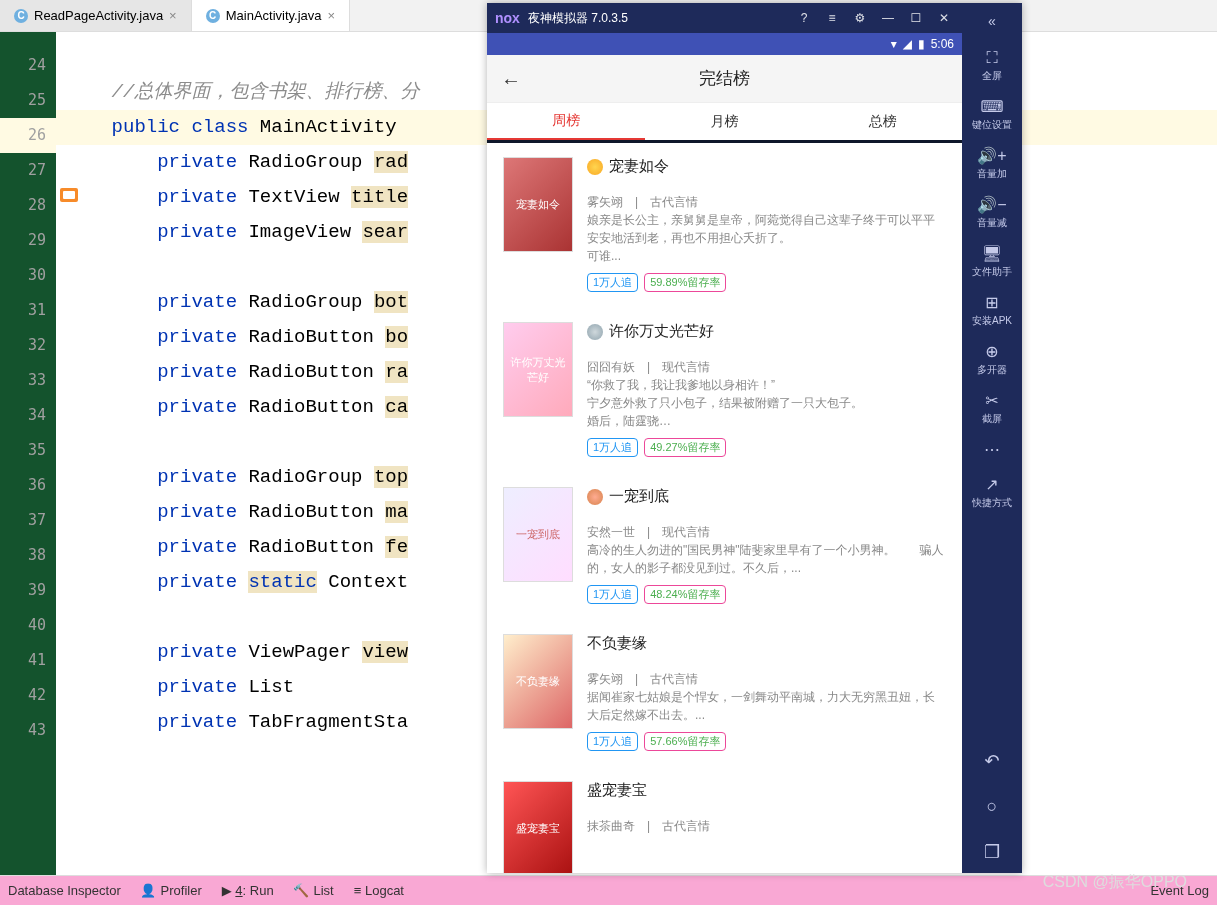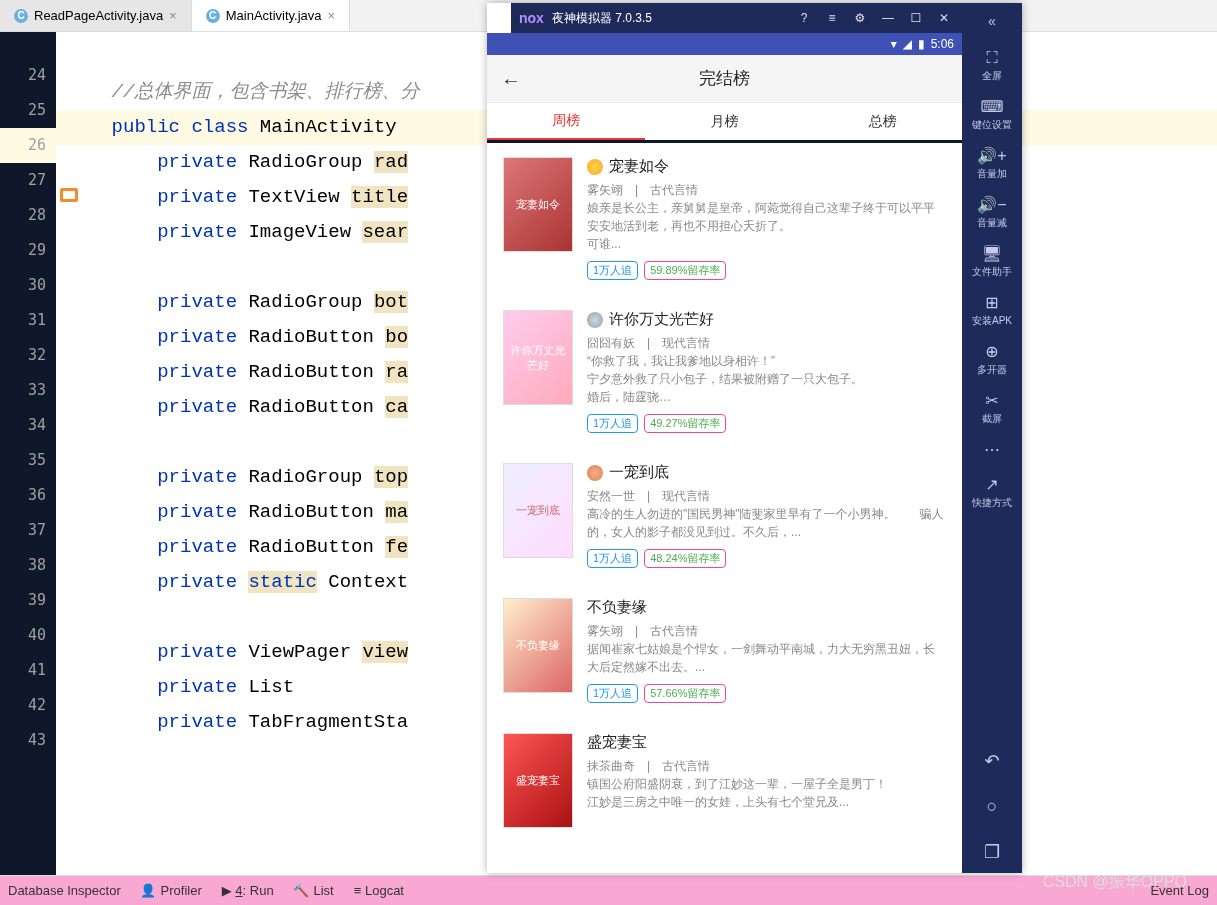--- a/index.html
+++ b/index.html
@@ -6,39 +6,39 @@
 body { font-family: "Microsoft YaHei", "Segoe UI", sans-serif; font-size: 13px; background: #fff; width: 1217px; height: 905px; overflow: hidden; position: relative; }
 
 
 .ide { position: absolute; left: 0; top: 0; width: 1217px; height: 905px; background: #fff; }
 .tabs { height: 32px; background: #f2f2f2; display: flex; align-items: stretch; border-bottom: 1px solid #ddd; }
 .tab { display: flex; align-items: center; padding: 0 14px; gap: 6px; border-right: 1px solid #ddd; background: #e6e6e6; cursor: pointer; }
 .tab.active { background: #fff; }
 .tab .jicon { width: 14px; height: 14px; border-radius: 50%; background: #6fb0e0; color: #fff; font-size: 10px; display: flex; align-items: center; justify-content: center; font-weight: bold; }
 .tab .close { color: #888; font-size: 13px; }
 .editor { display: flex; height: calc(100% - 32px - 30px); }
-.gutter { width: 56px; background: #0f172a; text-align: right; color: #a0a0a0; padding-top: 26px; position:relative;}
+.gutter { width: 56px; background: #14532d; text-align: right; color: #a0a0a0; padding-top: 16px; position:relative;}
 .gutter .ln { height: 35px; line-height: 35px; padding-right: 10px; font-size: 15px; font-family: Consolas, monospace; }
 .gutter .ln.hl { background: #fffae3; }
 .marker { position:absolute; left:60px; top: 188px; width:18px; height:14px; background:#f78b2a; border-radius:2px; z-index:2;}
 .marker::before{content:"";position:absolute;left:3px;top:3px;width:12px;height:8px;background:#fff;border-radius:1px;}
 .code { flex: 1; font-family: Consolas, "Courier New", monospace; font-size: 19px; padding-top: 8px; white-space: pre; color: #000; }
 .code .line { height: 35px; line-height: 35px; padding-left: 10px; }
 .code .line.hl { background: #fffae3; }
 .kw { color: #0033b3; }
 .cmt { color: #8c8c8c; font-style: italic; }
 .warn { background: #f0e4c2; }
 .statusbar { position: absolute; bottom: 0; left: 0; right: 0; height: 30px; border-top: 1px solid #ddd; background: #f9a8d4; display: flex; align-items: center; padding: 0 8px; gap: 20px; font-size: 13px; color: #333; }
 .statusbar .sp { flex: 1; }
 .wm { position:absolute; right:30px; bottom:12px; color:#ddd; font-size:16px; pointer-events:none;}
 
 
 .emu { position: absolute; left: 487px; top: 3px; width: 535px; height: 870px; background: #fff; box-shadow: 0 0 8px rgba(0,0,0,.3); display: flex; }
 .phone { width: 475px; display: flex; flex-direction: column; }
-.titlebar { height: 30px; background: #1e2a5a; color: #fff; display: flex; align-items: center; padding: 0 8px; gap: 8px; font-size: 12px; margin-left: 24px; }
+.titlebar { height: 30px; background: #1e2a5a; color: #fff; display: flex; align-items: center; padding: 0 8px; gap: 8px; font-size: 12px; }
 .titlebar .nox { font-weight: bold; color: #b090ff; font-size: 14px; }
 .titlebar .sp { flex: 1; }
 .titlebar .tbtn { width: 20px; text-align: center; cursor: pointer; opacity:.85;}
 .androidbar { height: 22px; background: #3f51b5; color: #fff; display: flex; align-items: center; justify-content: flex-end; padding: 0 8px; gap: 6px; font-size: 12px; }
 .appheader { height: 48px; background: #f5f5f5; display: flex; align-items: center; border-bottom: 1px solid #eee; }
 .appheader .back { width: 48px; text-align: center; font-size: 20px; color: #333; cursor:pointer;}
 .appheader .title { flex: 1; text-align: center; font-size: 17px; color: #222; }
 .apptabs { height: 40px; display: flex; border-bottom: 3px solid #0f172a; }
 .apptab { flex: 1; display: flex; align-items: center; justify-content: center; font-size: 14px; color: #333; cursor:pointer;}
 .apptab.active { color: #e53935; border-bottom: 2px solid #e53935; }
@@ -48,21 +48,21 @@
 .cover.c2{background:linear-gradient(135deg,#fce,#fab);}
 .cover.c3{background:linear-gradient(135deg,#eef,#fdf);color:#c66;}
 .cover.c4{background:linear-gradient(135deg,#fec,#d66);}
 .cover.c5{background:linear-gradient(135deg,#f55,#a11);}
 .meta { flex: 1; min-width:0;}
 .bt { font-size: 15px; color: #222; display: flex; align-items: center; gap: 6px; }
 .medal { width:16px; height:16px; border-radius:50%; display:inline-block;}
 .medal.m1{background:radial-gradient(circle,#ffd54f,#f9a825);}
 .medal.m2{background:radial-gradient(circle,#cfd8dc,#90a4ae);}
 .medal.m3{background:radial-gradient(circle,#ffab91,#d7834c);}
-.sub { font-size: 12px; color: #888; margin-top: 6px; }
+.sub { font-size: 12px; color: #888; margin-top: 18px; }
 .desc { font-size: 12px; color: #888; line-height: 1.5; }
 .badges { margin-top: 8px; display: flex; gap: 6px; }
 .badge { font-size: 11px; padding: 1px 5px; border-radius: 4px; }
 .badge.blue { color: #2196f3; border: 1px solid #2196f3; }
 .badge.green { color: #4caf50; border: 1px solid #ec4899; }
 .toast { position: absolute; left: 50%; transform: translateX(-50%); bottom: 90px; background: #616161; color: #fff; padding: 10px 20px; border-radius: 22px; font-size: 14px; }
 
 .sidebar { width: 60px; background: #1e2a5a; color: #c5cae9; display: flex; flex-direction: column; align-items: center; padding-top: 6px; gap: 4px; font-size: 10px; }
 .sbtn { width: 100%; text-align: center; padding: 6px 0 8px 0; cursor: pointer; }
 .sbtn .ic { font-size: 16px; display: block; margin-bottom: 2px; }
@@ -213,21 +213,20 @@
             </div>
     </div>
         </div>
         <div class="item">
           <div class="cover c5">盛宠妻宝</div>
     <div class="meta">
       <div class="bt">
               <span>盛宠妻宝</span>
             </div>
       <div class="sub">抹茶曲奇　|　古代言情</div>
-      <div class="desc">镇国公府阳盛阴衰，到了江妙这一辈，一屋子全是男丁！<br>江妙是三房之中唯一的女娃，上头有七个堂兄及...</div>
 
     </div>
         </div>
     </div>
   </div>
   <div class="sidebar">
     <div class="topcollapse">«</div>
     <div id="sidebtns">
         <div class="sbtn"><span class="ic">⛶</span><span>全屏</span></div>
         <div class="sbtn"><span class="ic">⌨</span><span>键位设置</span></div>

